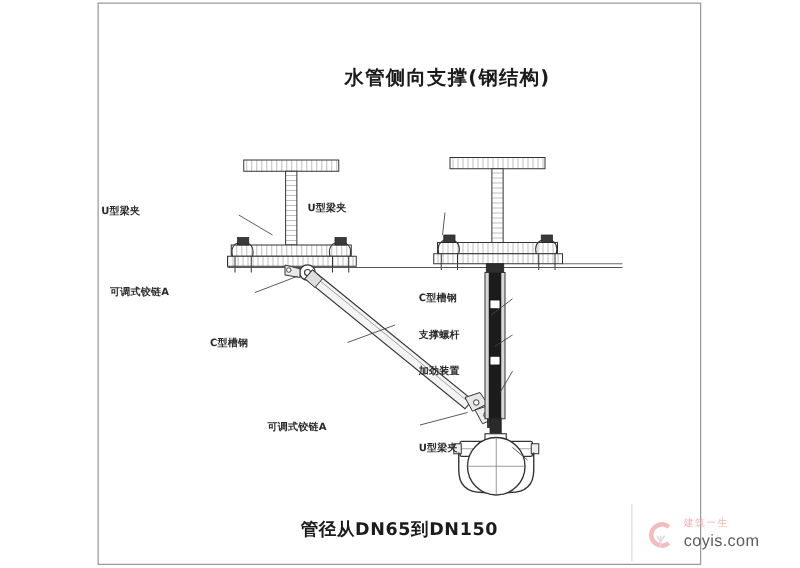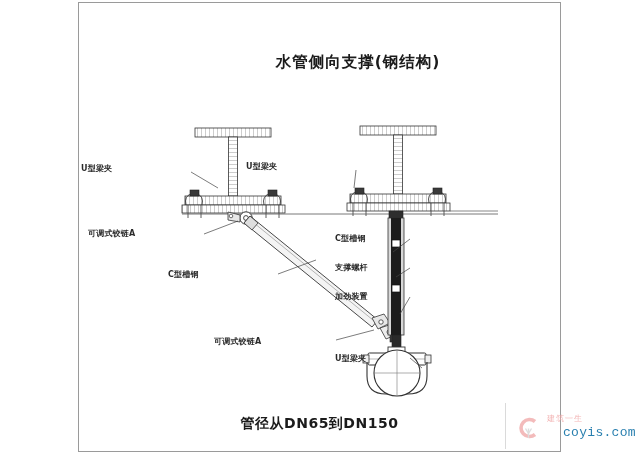--- a/index.html
+++ b/index.html
@@ -103,24 +103,23 @@
     font-size: 8px;
     color: #f0a6a6;
     letter-spacing: 1px;
     font-family: "DejaVu Sans", "Liberation Sans", sans-serif;
   }
   #wm-domain {
     position: absolute;
     left: 42px;
     top: 16px;
     font-size: 13px;
-    color: #0369a1;
-    font-family: Liberation Mono, monospace;
+    color: #404040;
+    font-family: Liberation Sans, sans-serif;
     letter-spacing: 0.3px;
-    margin-left: 16px;
   }
 </style>
 </head>
 <body>
 
 <div id="page">
 
   <div id="sheet-border"></div>
 
   <div id="drawing-title">水管侧向支撑(钢结构)</div>

